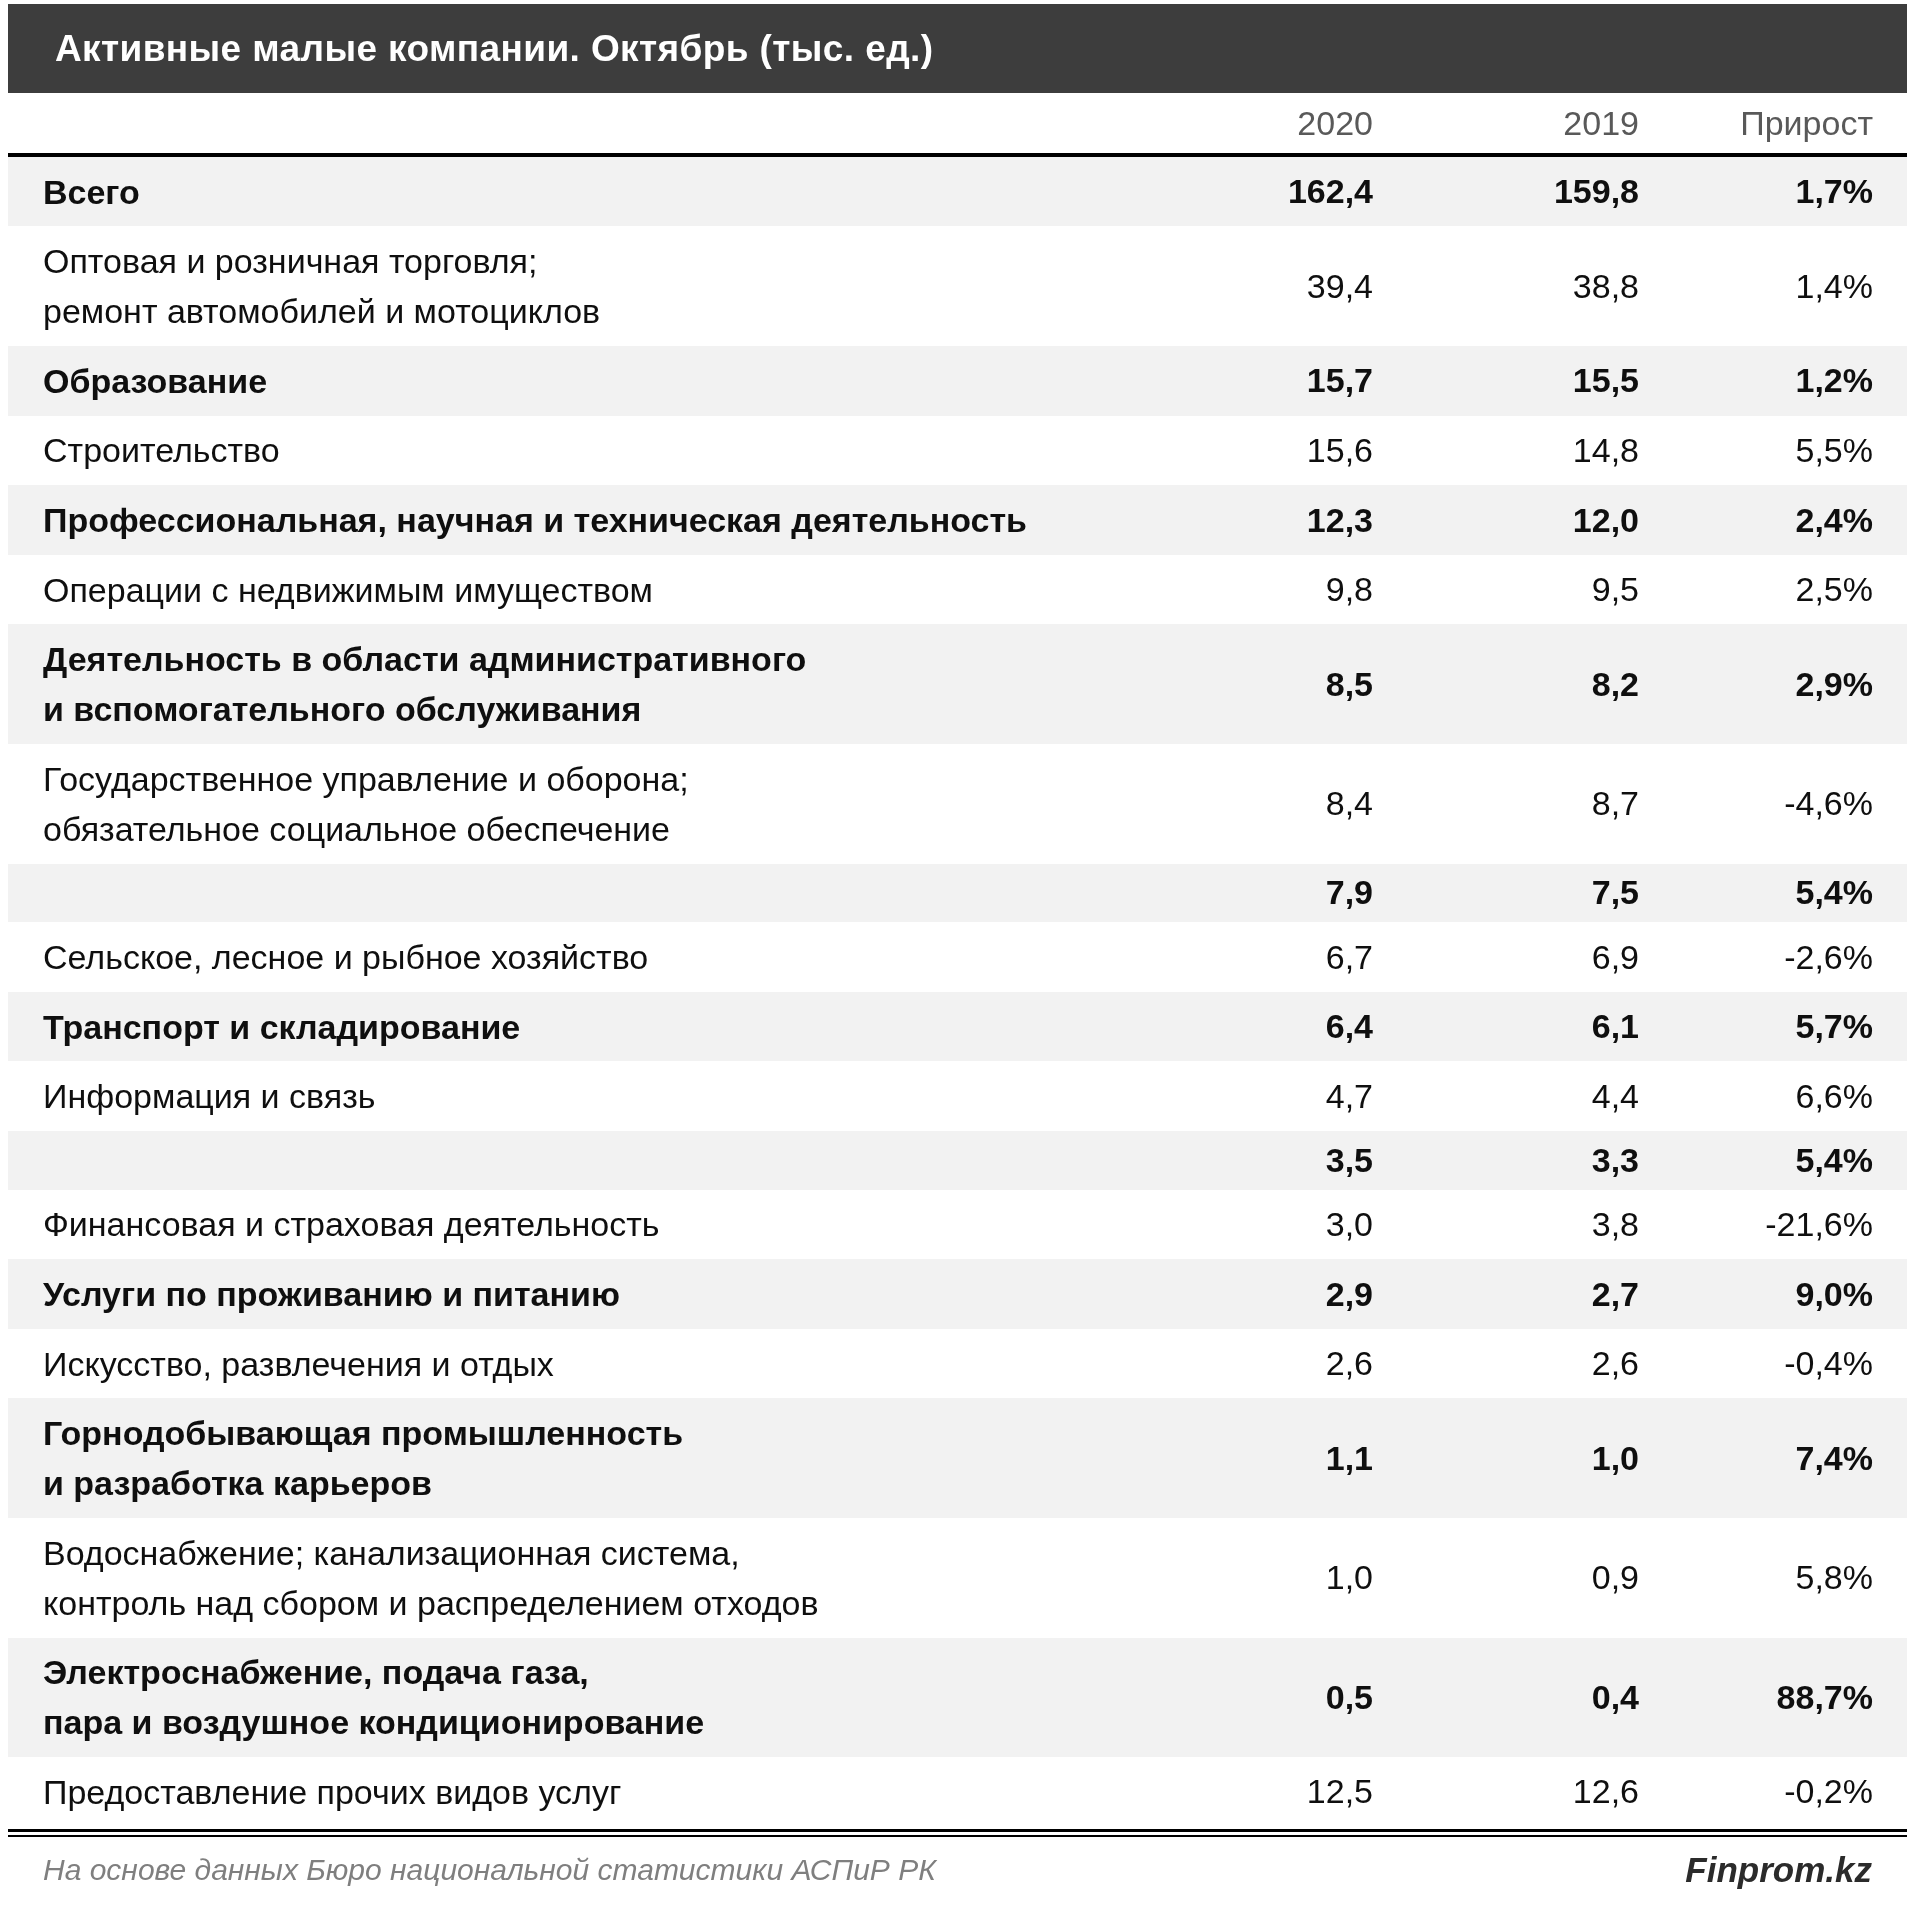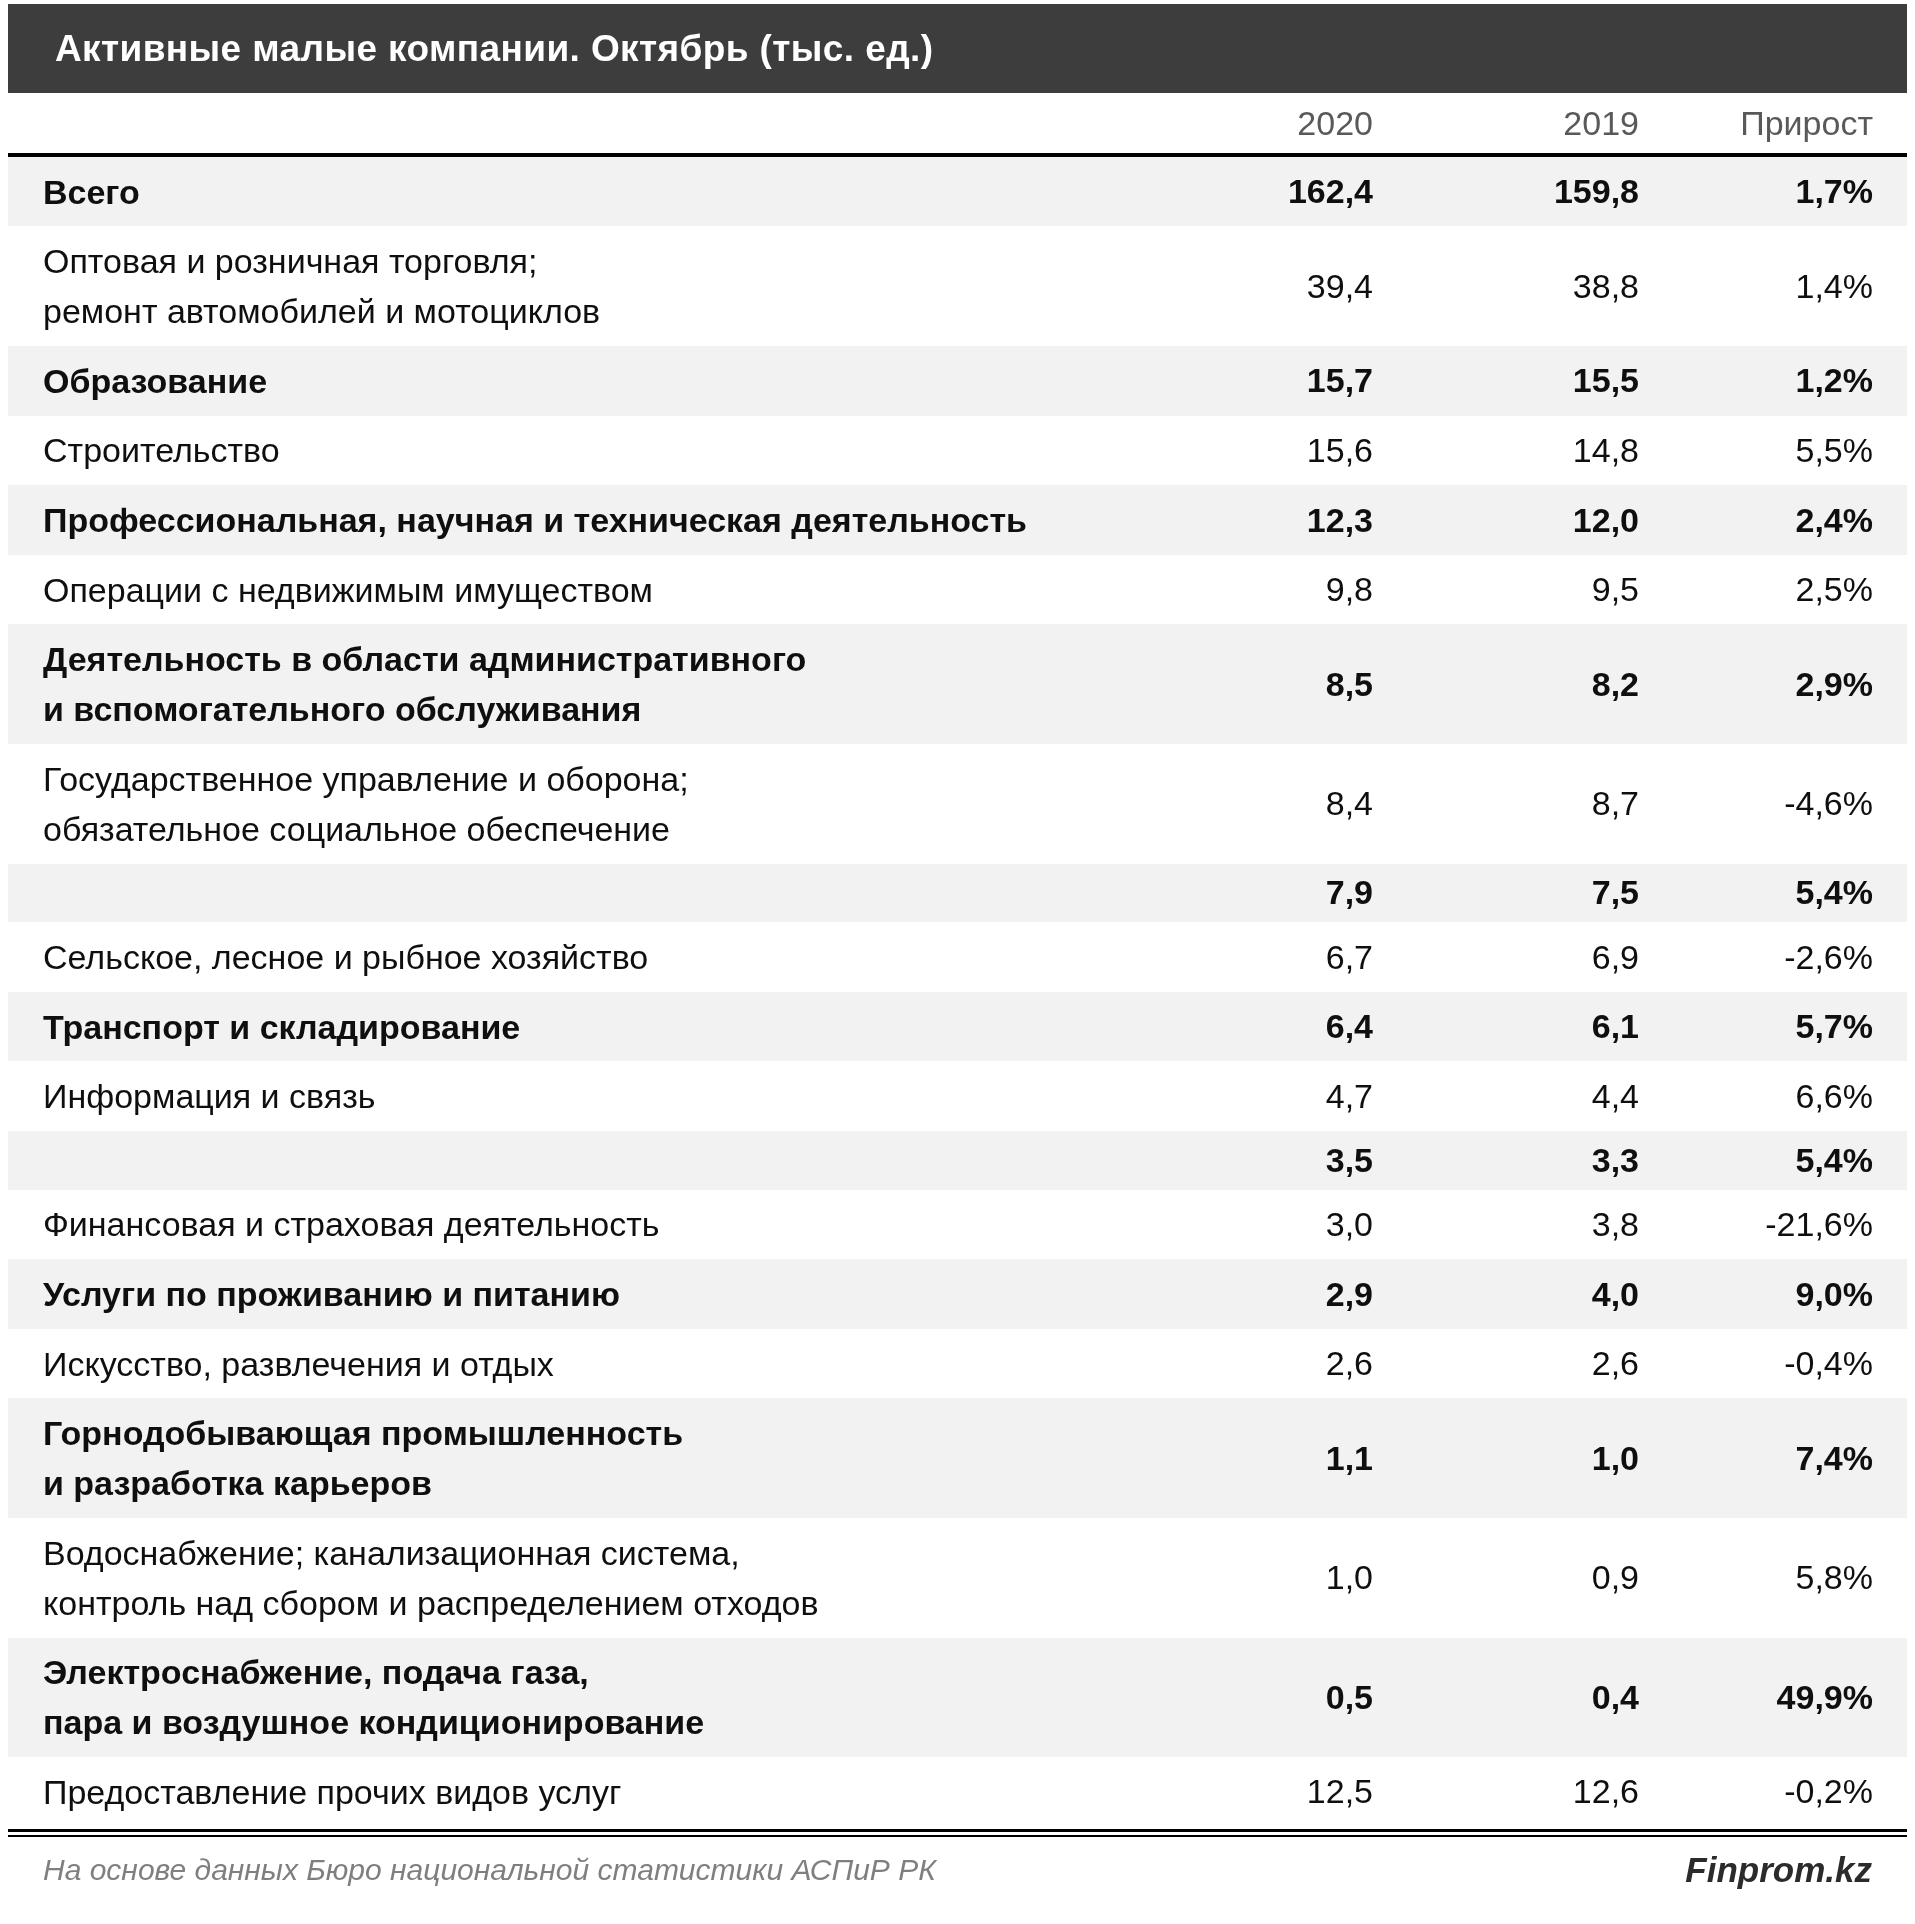--- a/index.html
+++ b/index.html
@@ -178,21 +178,21 @@
   </div>
       <div class="row plain">
     <div class="label-col cell-label">Финансовая и страховая деятельность</div>
     <div class="num-col cell-num">3,0</div>
     <div class="num-col cell-num">3,8</div>
     <div class="growth-col cell-num">-21,6%</div>
   </div>
       <div class="row stripe">
     <div class="label-col cell-label">Услуги по проживанию и питанию</div>
     <div class="num-col cell-num">2,9</div>
-    <div class="num-col cell-num">4,0</div>
+    <div class="num-col cell-num">2,7</div>
     <div class="growth-col cell-num">9,0%</div>
   </div>
       <div class="row plain">
     <div class="label-col cell-label">Искусство, развлечения и отдых</div>
     <div class="num-col cell-num">2,6</div>
     <div class="num-col cell-num">2,6</div>
     <div class="growth-col cell-num">-0,4%</div>
   </div>
       <div class="row stripe">
     <div class="label-col cell-label">Горнодобывающая промышленность
@@ -206,21 +206,21 @@
 контроль над сбором и распределением отходов</div>
     <div class="num-col cell-num">1,0</div>
     <div class="num-col cell-num">0,9</div>
     <div class="growth-col cell-num">5,8%</div>
   </div>
       <div class="row stripe">
     <div class="label-col cell-label">Электроснабжение, подача газа,
 пара и воздушное кондиционирование</div>
     <div class="num-col cell-num">0,5</div>
     <div class="num-col cell-num">0,4</div>
-    <div class="growth-col cell-num">49,9%</div>
+    <div class="growth-col cell-num">88,7%</div>
   </div>
       <div class="row plain">
     <div class="label-col cell-label">Предоставление прочих видов услуг</div>
     <div class="num-col cell-num">12,5</div>
     <div class="num-col cell-num">12,6</div>
     <div class="growth-col cell-num">-0,2%</div>
   </div>
     </div>
 
   <div class="bottom-rule">

